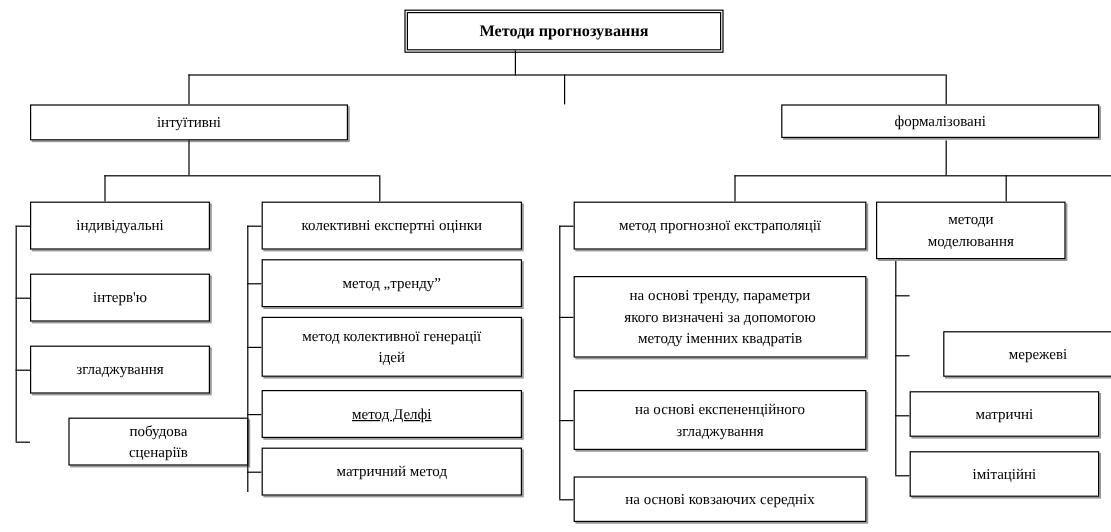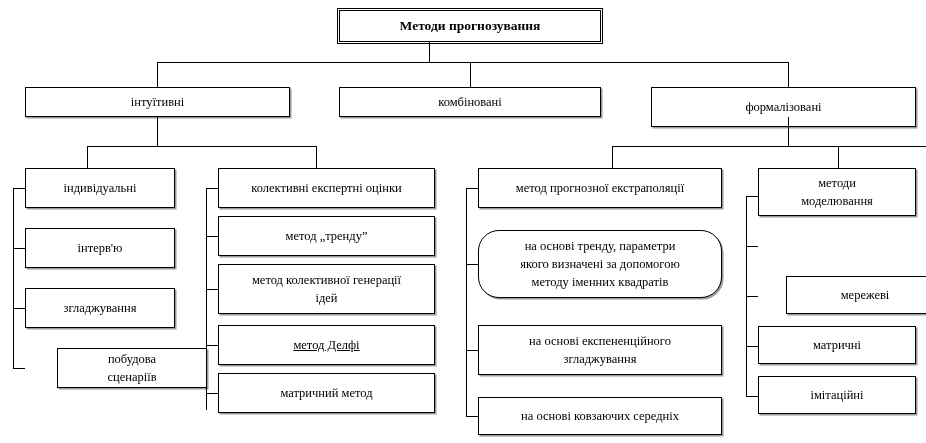--- a/index.html
+++ b/index.html
@@ -65,24 +65,21 @@
 
   <div class="ln h" style="left:157px; top:62px; width:631px;"></div>
 
   <div class="ln v" style="left:157px; top:62px; height:25px;"></div>
   <div class="ln v" style="left:470px; top:62px; height:25px;"></div>
   <div class="ln v" style="left:788px; top:62px; height:25px;"></div>
 
   <div class="box" style="left:25px; top:87px; width:265px; height:30px;">
     <span class="txt">інтуїтивні</span>
   </div>
-  <div class="box" style="left:339px; top:87px; width:262px; height:30px;">
-    <span class="txt">комбіновані</span>
-  </div>
-  <div class="box" style="left:651px; top:87px; width:265px; height:40px;">
+  <div class="box" style="left:651px; top:87px; width:265px; height:28px;">
     <span class="txt">формалізовані</span>
   </div>
 
   <div class="ln v" style="left:157px; top:117px; height:29px;"></div>
   <div class="ln h" style="left:87px; top:146px; width:229px;"></div>
   <div class="ln v" style="left:87px; top:146px; height:22px;"></div>
   <div class="ln v" style="left:316px; top:146px; height:22px;"></div>
 
   <div class="ln v" style="left:788px; top:117px; height:29px;"></div>
   <div class="ln h" style="left:612px; top:146px; width:331px;"></div>
@@ -135,41 +132,41 @@
 
   <div class="ln v" style="left:466px; top:188px; height:228px;"></div>
   <div class="ln h" style="left:466px; top:188px; width:12px;"></div>
   <div class="ln h" style="left:466px; top:264px; width:12px;"></div>
   <div class="ln h" style="left:466px; top:350px; width:12px;"></div>
   <div class="ln h" style="left:466px; top:416px; width:12px;"></div>
 
   <div class="box" style="left:478px; top:168px; width:244px; height:40px;text-align:center;">
     <span class="txt">метод прогнозної екстраполяції</span>
   </div>
-  <div class="box" style="left:478px; top:230px; width:244px; height:68px;border-radius:21px;">
+  <div class="box" style="left:478px; top:230px; width:244px; height:68px;">
     <span class="txt">на основі тренду, параметри
 якого визначені за допомогою
 методу іменних квадратів</span>
   </div>
   <div class="box" style="left:478px; top:325px; width:244px; height:50px;">
     <span class="txt">на основі експененційного
 згладжування</span>
   </div>
   <div class="box" style="left:478px; top:397px; width:244px; height:38px;">
     <span class="txt">на основі ковзаючих середніх</span>
   </div>
 
   <div class="ln v" style="left:746px; top:196px; height:200px;"></div>
   <div class="ln h" style="left:746px; top:196px; width:12px;"></div>
   <div class="ln h" style="left:746px; top:246px; width:12px;"></div>
   <div class="ln h" style="left:746px; top:296px; width:12px;"></div>
   <div class="ln h" style="left:746px; top:346px; width:12px;"></div>
   <div class="ln h" style="left:746px; top:396px; width:12px;"></div>
 
-  <div class="box" style="left:758px; top:168px; width:158px; height:48px;">
+  <div class="box" style="left:730px; top:168px; width:158px; height:48px;">
     <span class="txt">методи
 моделювання</span>
   </div>
   <div class="box" style="left:786px; top:276px; width:158px; height:38px;">
     <span class="txt">мережеві</span>
   </div>
   <div class="box" style="left:758px; top:326px; width:158px; height:38px;">
     <span class="txt">матричні</span>
   </div>
   <div class="box" style="left:758px; top:376px; width:158px; height:38px;">

